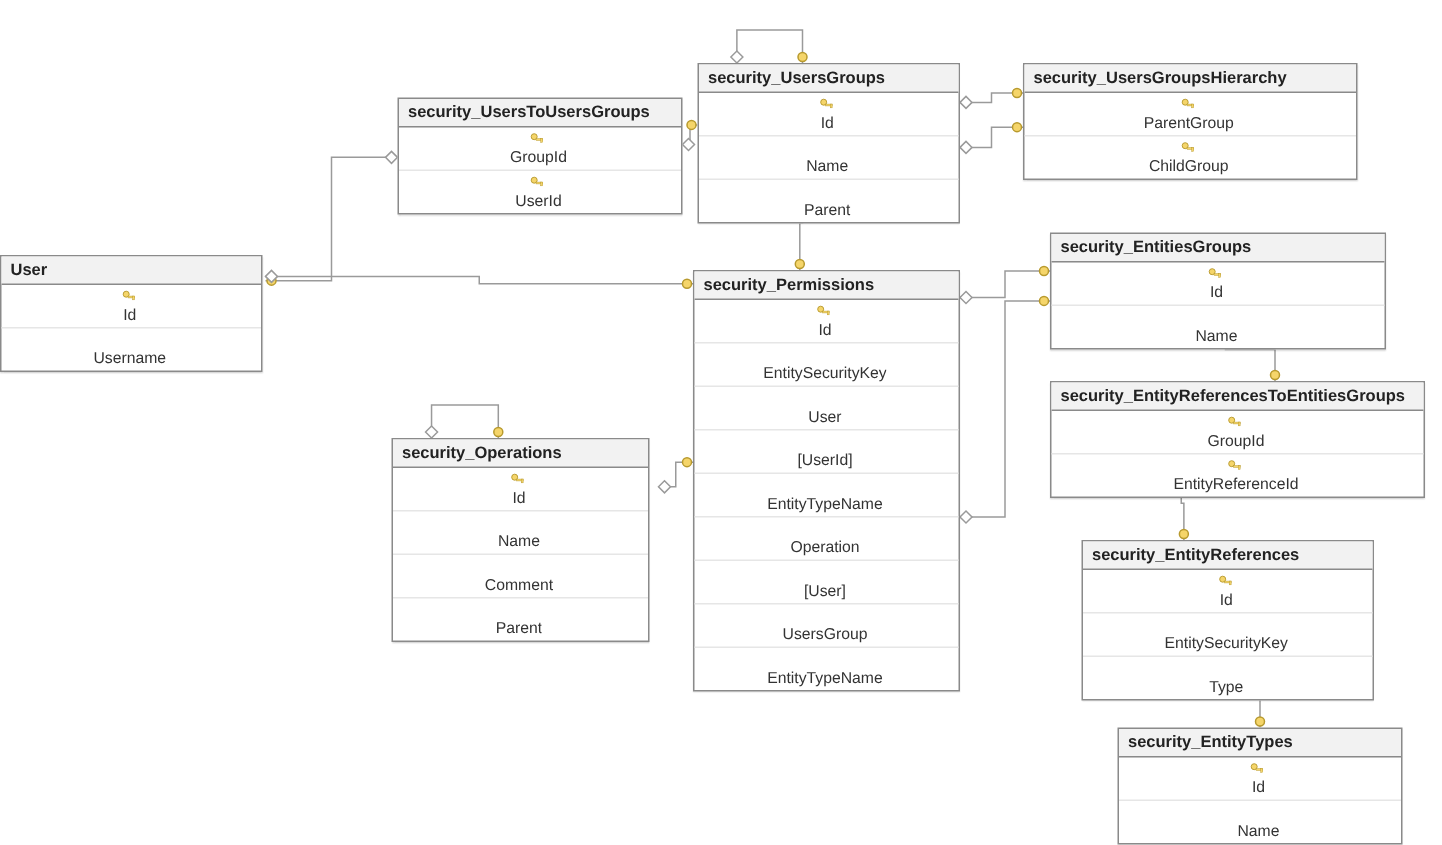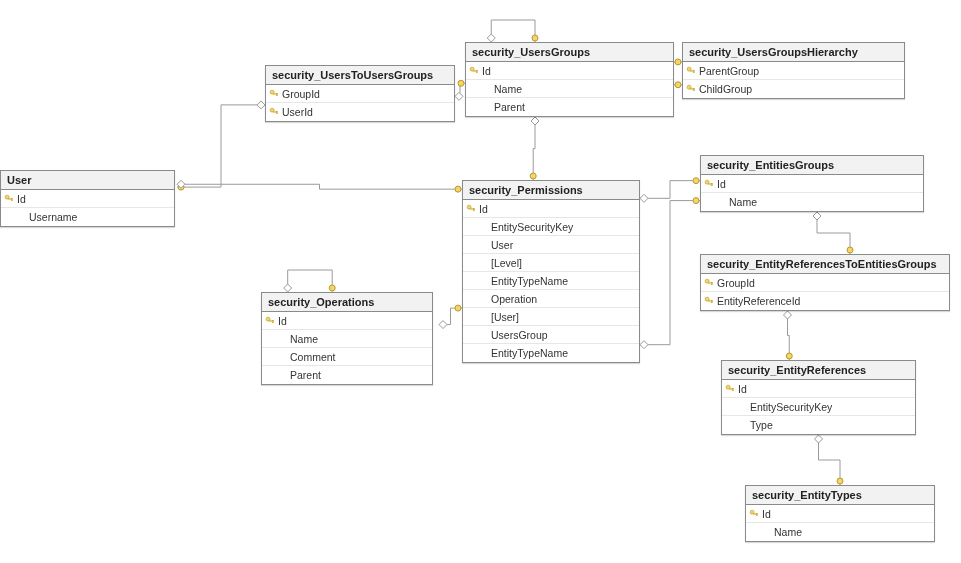--- a/index.html
+++ b/index.html
@@ -36,20 +36,21 @@
     overflow: hidden;
   }
   .entity-body {}
   .row {
     display: flex;
     align-items: center;
     border-bottom: 1px solid #e6e6e6;
     padding: 2px 4px 2px 2px;
     font-size: 10.5px;
     min-height: 18px;
+    flex-direction: column;
   }
   .row:last-child { border-bottom: none; }
   .row .indent { display:inline-block; }
   .key-icon {
     width: 12px;
     height: 12px;
     margin-right: 2px;
     flex: 0 0 12px;
     display: inline-flex;
     align-items: center;
@@ -135,21 +136,21 @@
             <svg width="10" height="10" viewBox="0 0 16 16">
               <circle cx="5" cy="5" r="3.2" fill="#f5d56a" stroke="#b89a2e" stroke-width="1"></circle>
               <rect x="7" y="7" width="7" height="2" fill="#f5d56a" stroke="#b89a2e" stroke-width="0.5"></rect>
               <rect x="12" y="7" width="2" height="4" fill="#f5d56a" stroke="#b89a2e" stroke-width="0.5"></rect>
             </svg>
           </span>
           <span class="col-name">UserId</span>
         </div>
       </div>
     </div>
-    <div class="entity" style="left: 465px; top: 42px; width: 209px;">
+    <div class="entity" style="left: 465px; top: 42px; width: 175px;">
       <div class="entity-header">security_UsersGroups</div>
       <div class="entity-body">
         <div class="row">
           <span class="key-icon">
             <svg width="10" height="10" viewBox="0 0 16 16">
               <circle cx="5" cy="5" r="3.2" fill="#f5d56a" stroke="#b89a2e" stroke-width="1"></circle>
               <rect x="7" y="7" width="7" height="2" fill="#f5d56a" stroke="#b89a2e" stroke-width="0.5"></rect>
               <rect x="12" y="7" width="2" height="4" fill="#f5d56a" stroke="#b89a2e" stroke-width="0.5"></rect>
             </svg>
           </span>
@@ -231,21 +232,21 @@
           <span class="col-name">EntitySecurityKey</span>
         </div>
         <div class="row">
           <span class="key-icon"></span>
           <span class="indent" style="width: 12px;"></span>
           <span class="col-name">User</span>
         </div>
         <div class="row">
           <span class="key-icon"></span>
           <span class="indent" style="width: 12px;"></span>
-          <span class="col-name">[Level]</span>
+          <span class="col-name">[UserId]</span>
         </div>
         <div class="row">
           <span class="key-icon"></span>
           <span class="indent" style="width: 12px;"></span>
           <span class="col-name">EntityTypeName</span>
         </div>
         <div class="row">
           <span class="key-icon"></span>
           <span class="indent" style="width: 12px;"></span>
           <span class="col-name">Operation</span>

